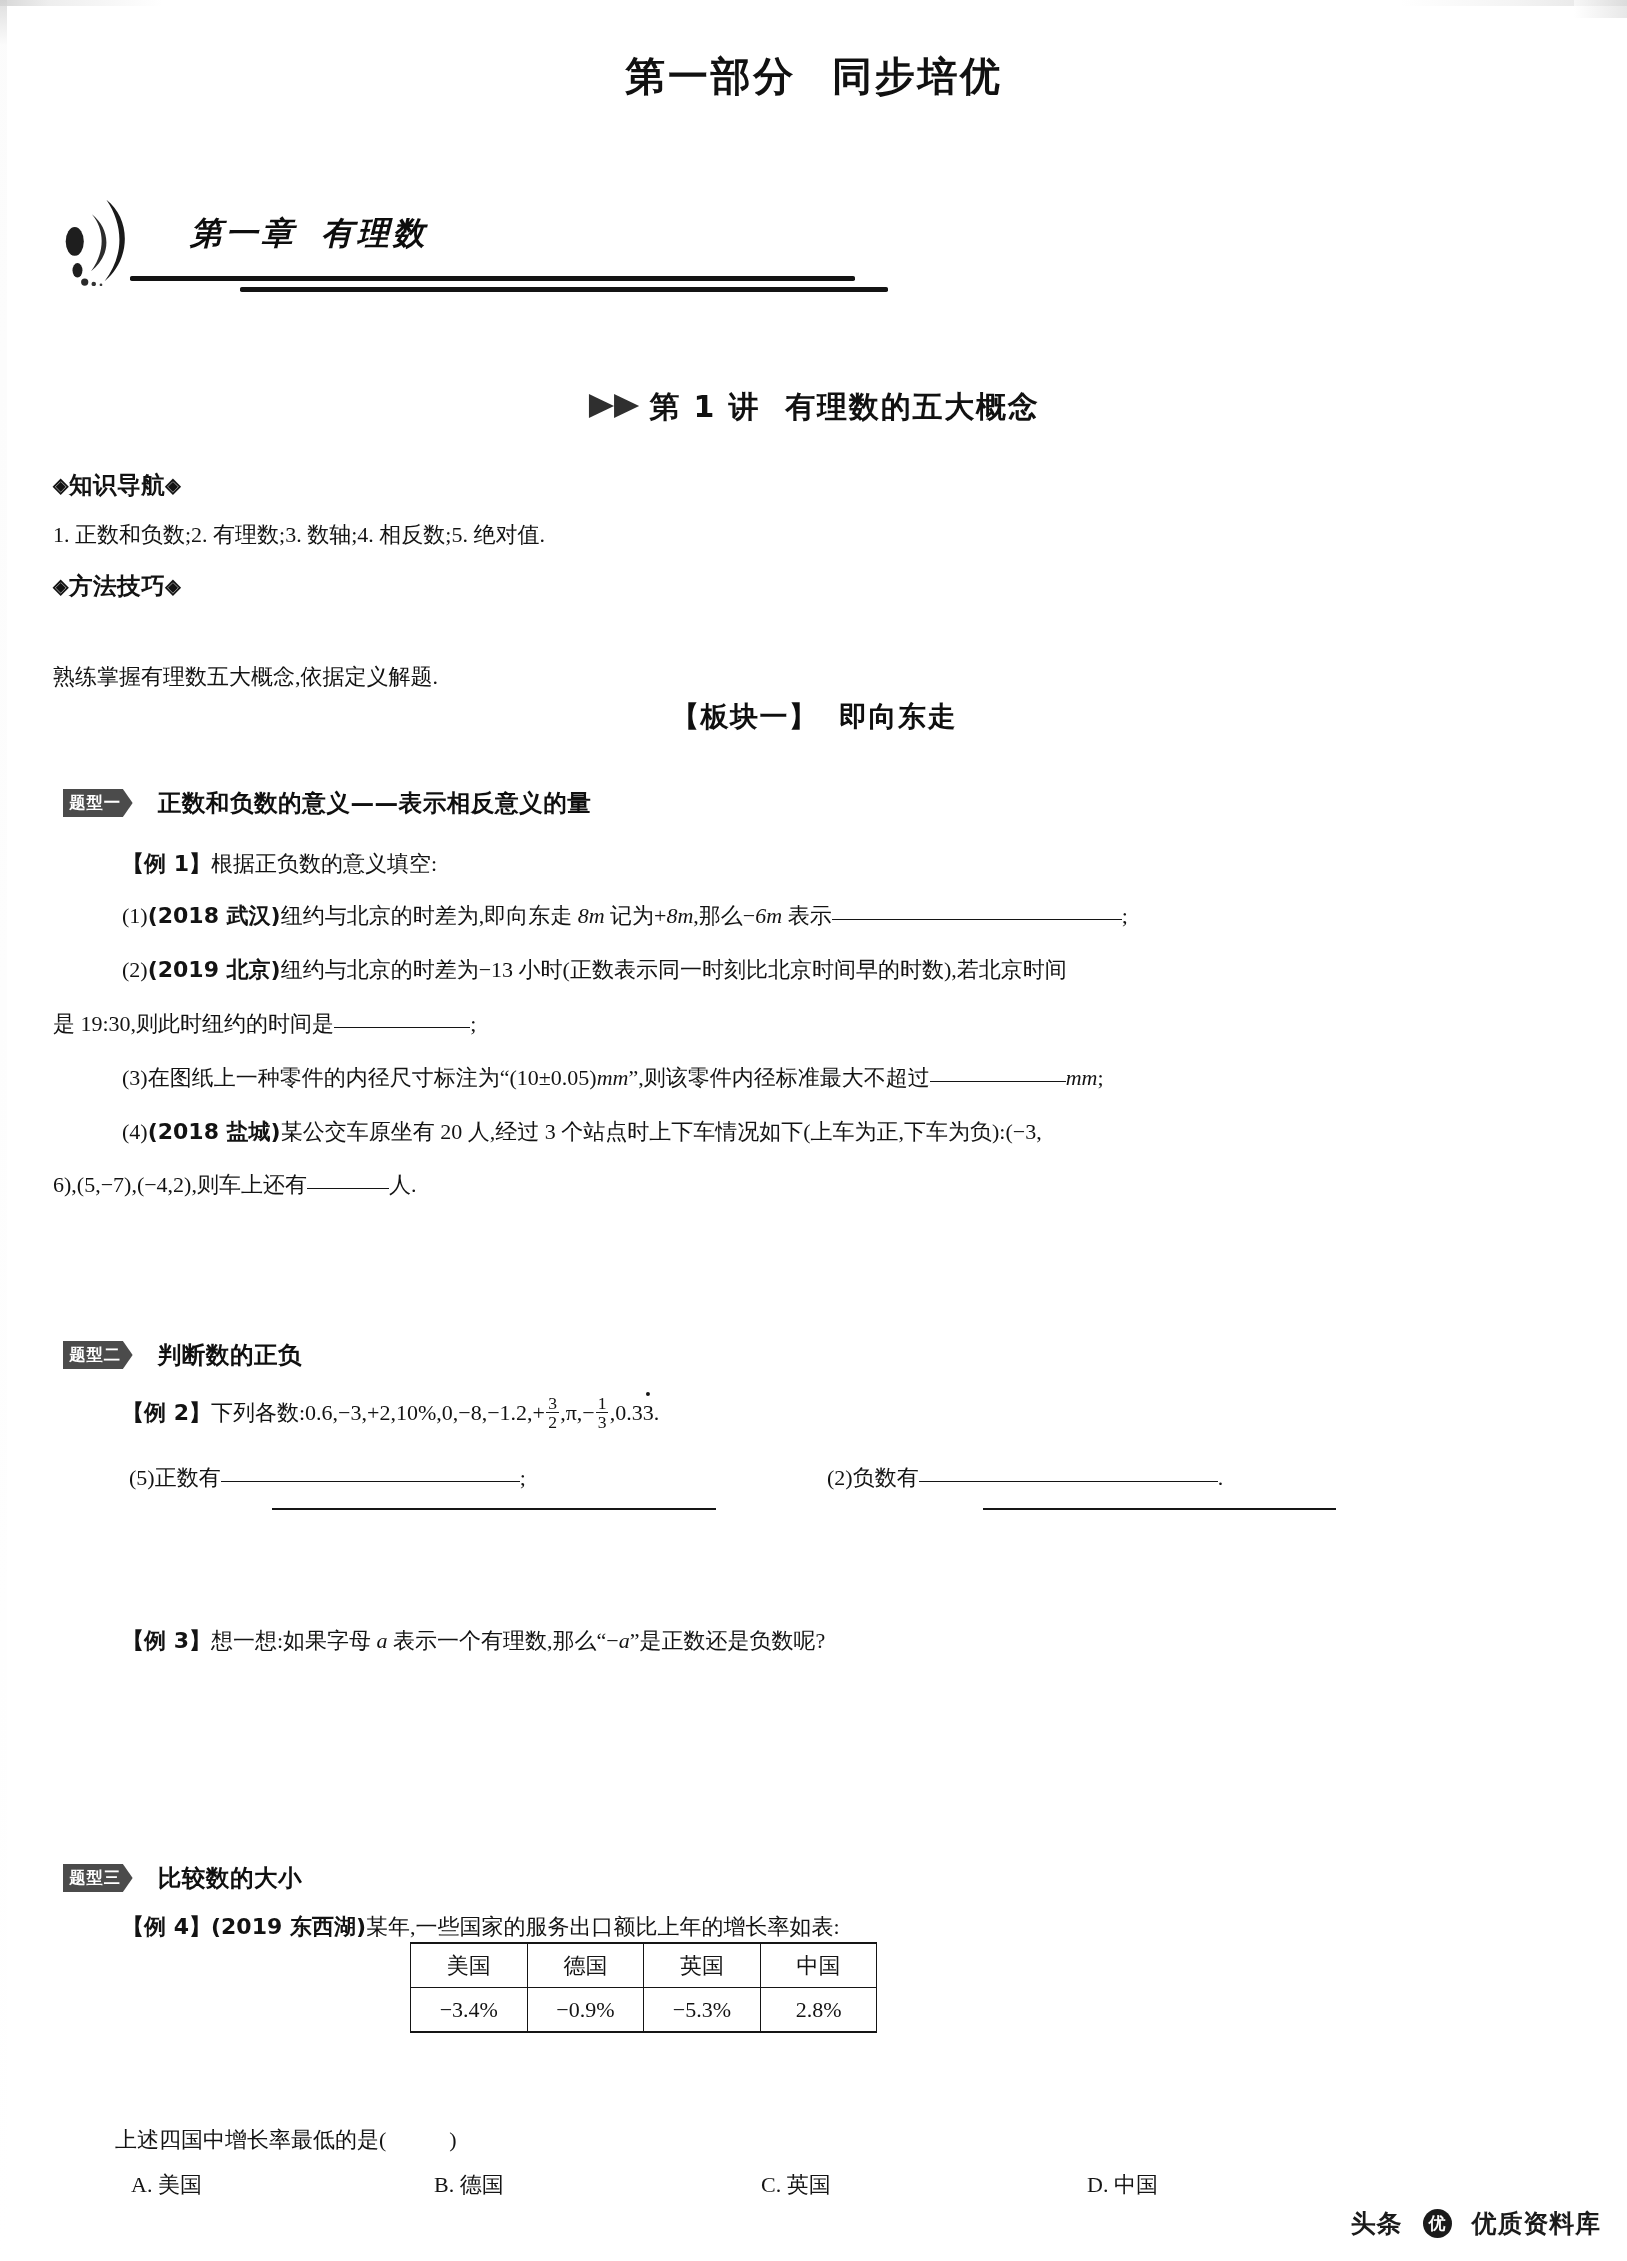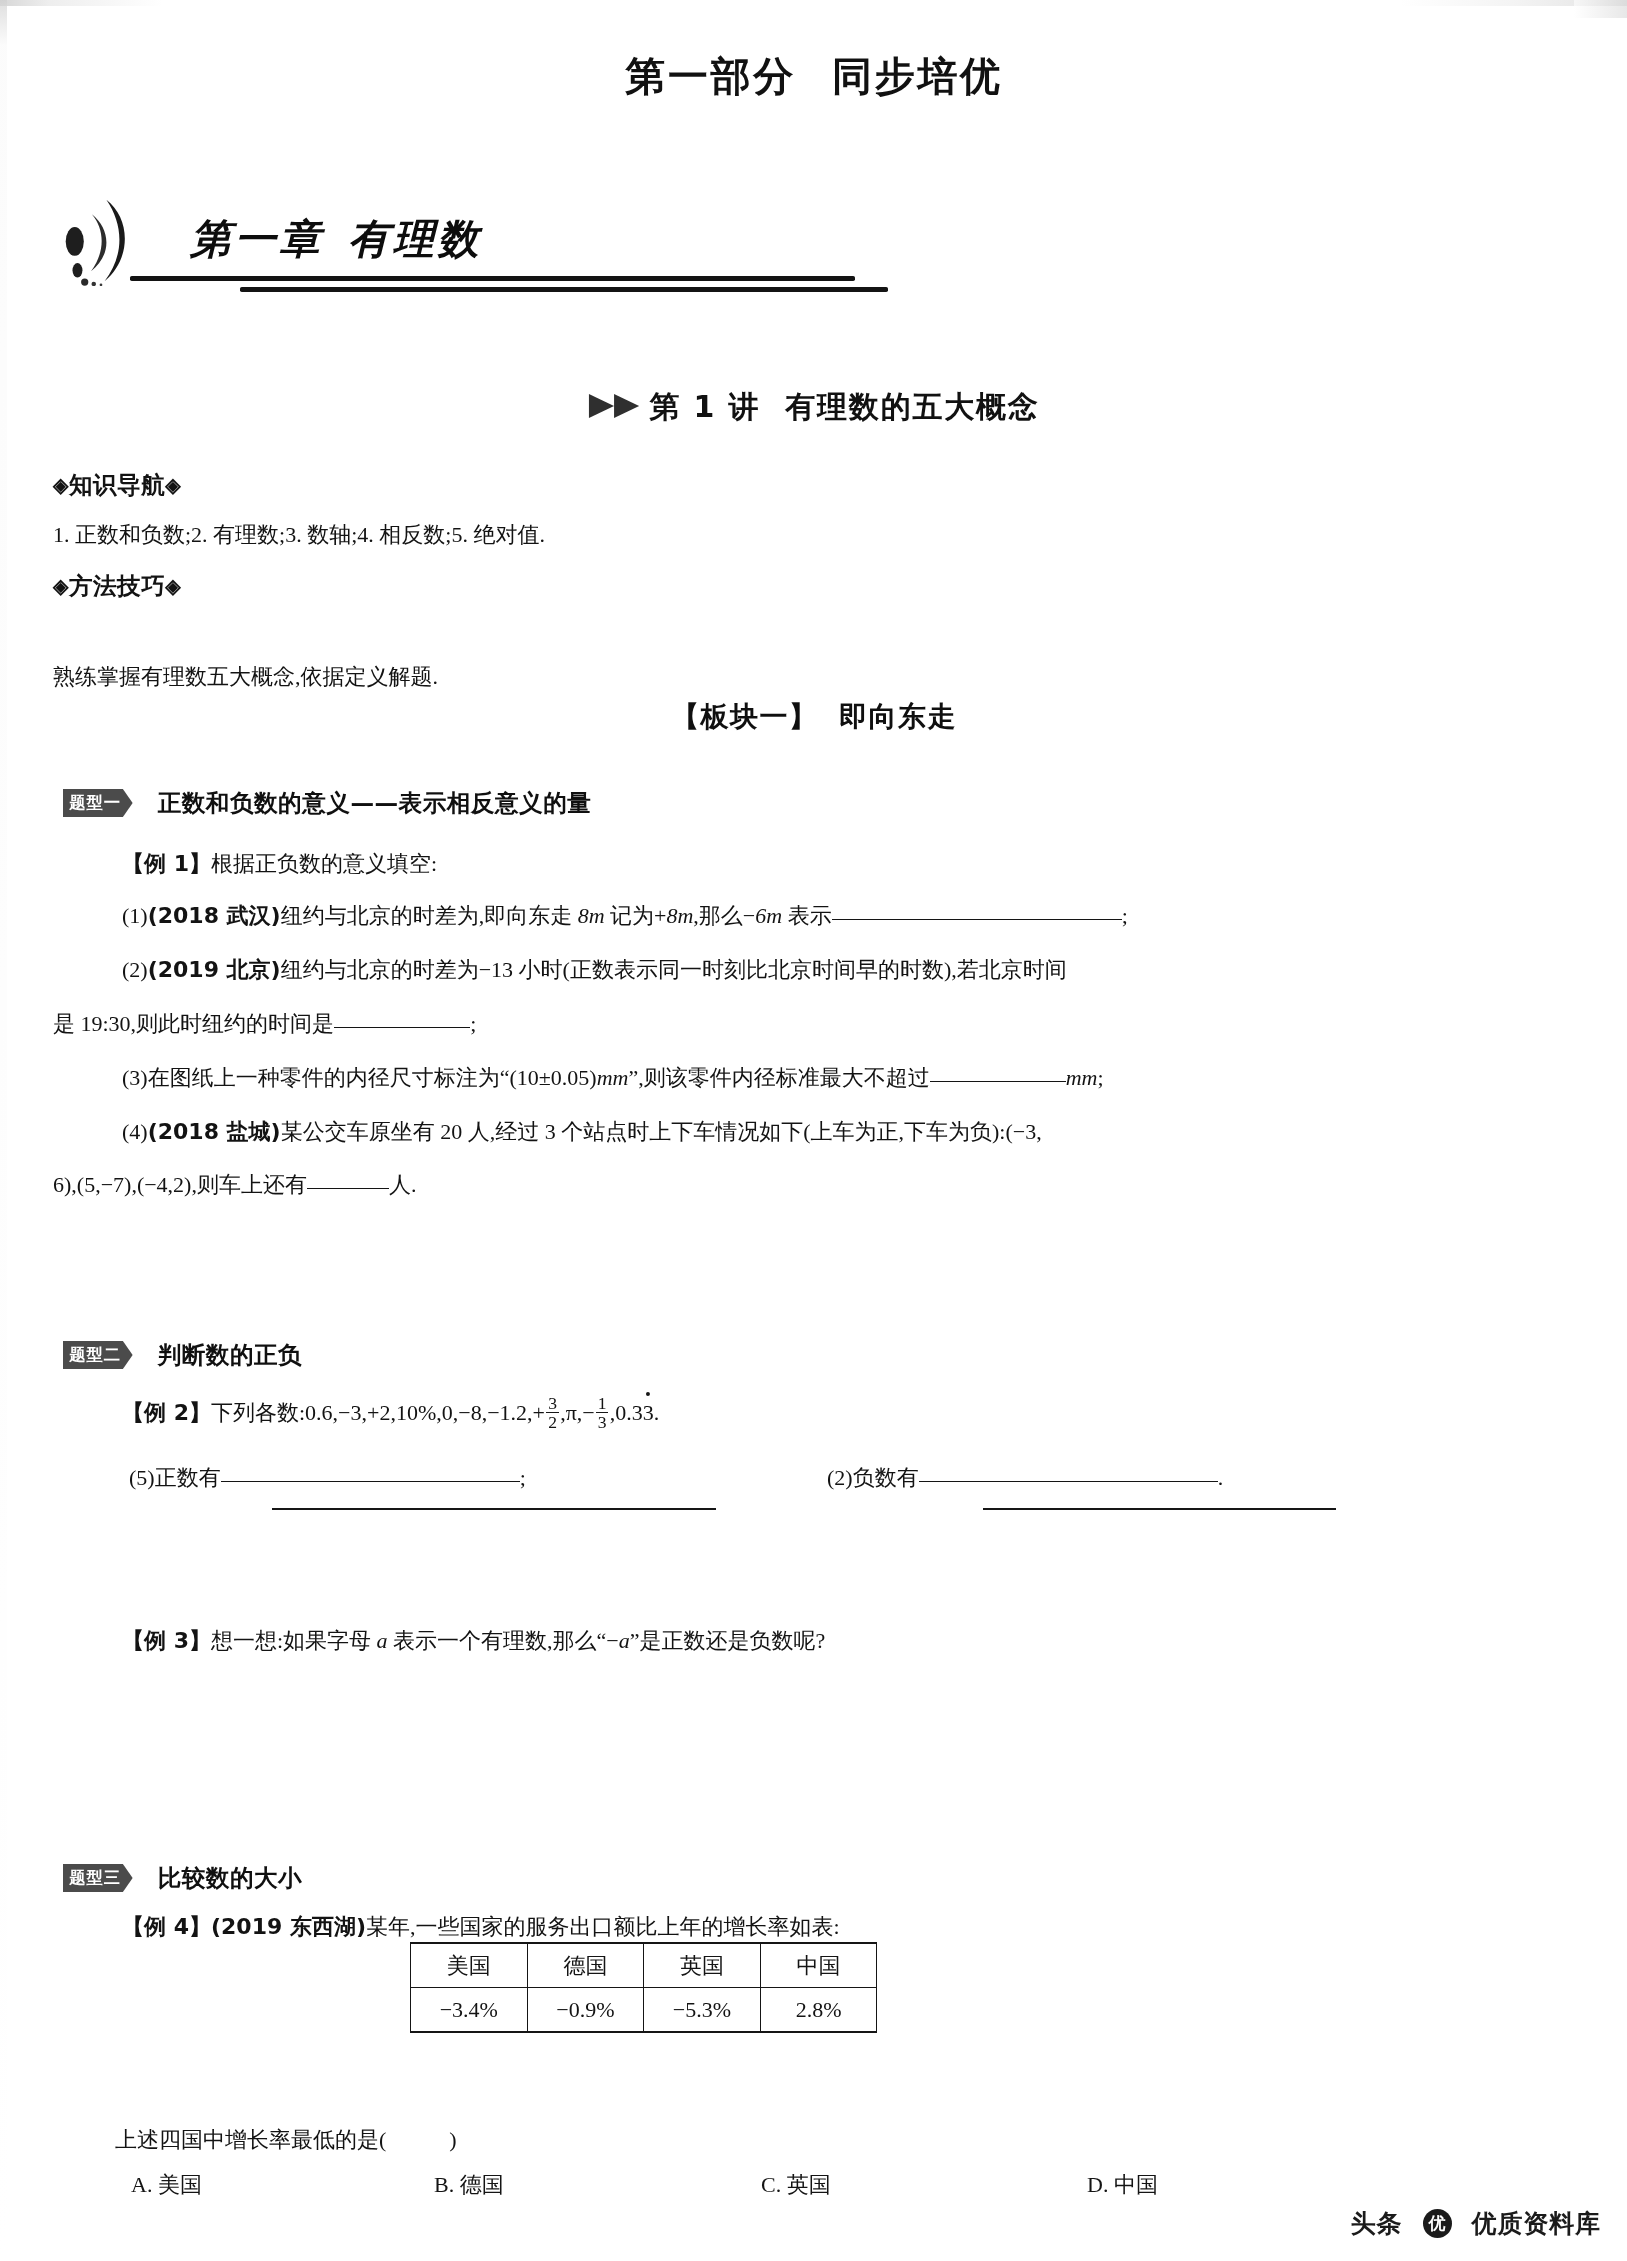--- a/index.html
+++ b/index.html
@@ -60,21 +60,21 @@
   .chapter-orn {
     position: absolute; left: 9px; top: 4.5px;
     width: 104px; height: 91px;
   }
   .chapter-title {
     position: absolute;
     left: 136px; top: 22px;
     font-family: "DejaVu Sans", "Liberation Sans", sans-serif;
     font-weight: bold;
     font-style: italic;
-    font-size: 41px;
+    font-size: 32px;
     letter-spacing: 3.6px;
     color: #0d0d0d;
     white-space: nowrap;
     text-align: right;
   }
   .chapter-title .gap { display: inline-block; width: 24.5px; }
   .rule-1 {
     position: absolute;
     left: 76px; top: 86px;
     width: 725px; height: 5px;

